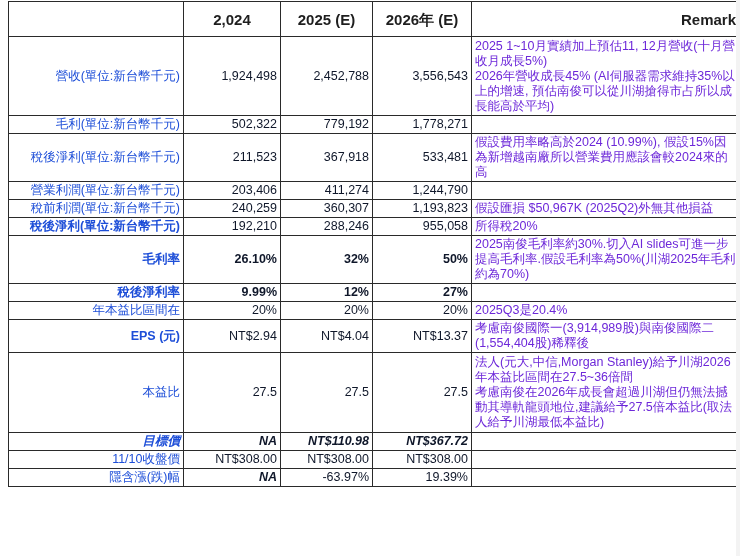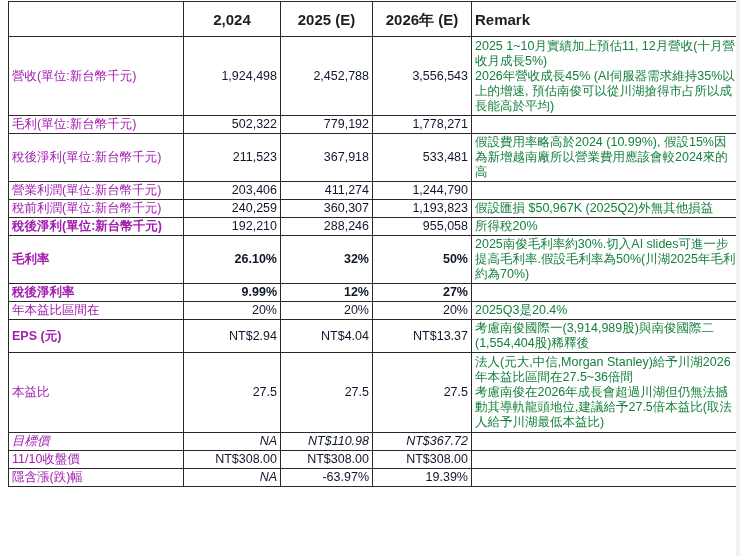--- a/index.html
+++ b/index.html
@@ -13,26 +13,26 @@
     }
     table.sheet td, table.sheet th {
       border: 1.5px solid #2a2a2a;
       padding: 0 3px;
       vertical-align: middle;
       line-height: 15px;
       overflow: hidden;
     }
     th { font-weight: bold; font-size: 15px; height: 34px; color: #1e1e1e; }
     th.num { text-align: center; }
-    th.remark-h { text-align: left; }
-    td.label { text-align: left; color: #a21caf; }
+    th.remark-h { text-align: right; }
+    td.label { text-align: right; color: #1d4ed8; }
     td.num { text-align: right; color: #0f172a; }
-    td.remark { text-align: left; color: #15803d; white-space: pre-line; }
+    td.remark { text-align: left; color: #6d28d9; white-space: pre-line; }
     .bold { font-weight: bold; color: #1e1e1e; }
-    .bi { font-weight: normal; font-style: italic; color: #1e1e1e; }
+    .bi { font-weight: bold; font-style: italic; color: #1e1e1e; }
     col.c0 { width: 175px; }
     col.c1 { width: 97px; }
     col.c2 { width: 92px; }
     col.c3 { width: 99px; }
     col.c4 { width: 268px; }
     tr.r-rev td { height: 78px; }
     tr.r-gp td { height: 17px; }
     tr.r-opex td { height: 47px; }
     tr.r-single td { height: 17px; }
     tr.r-gm td { height: 47px; }

